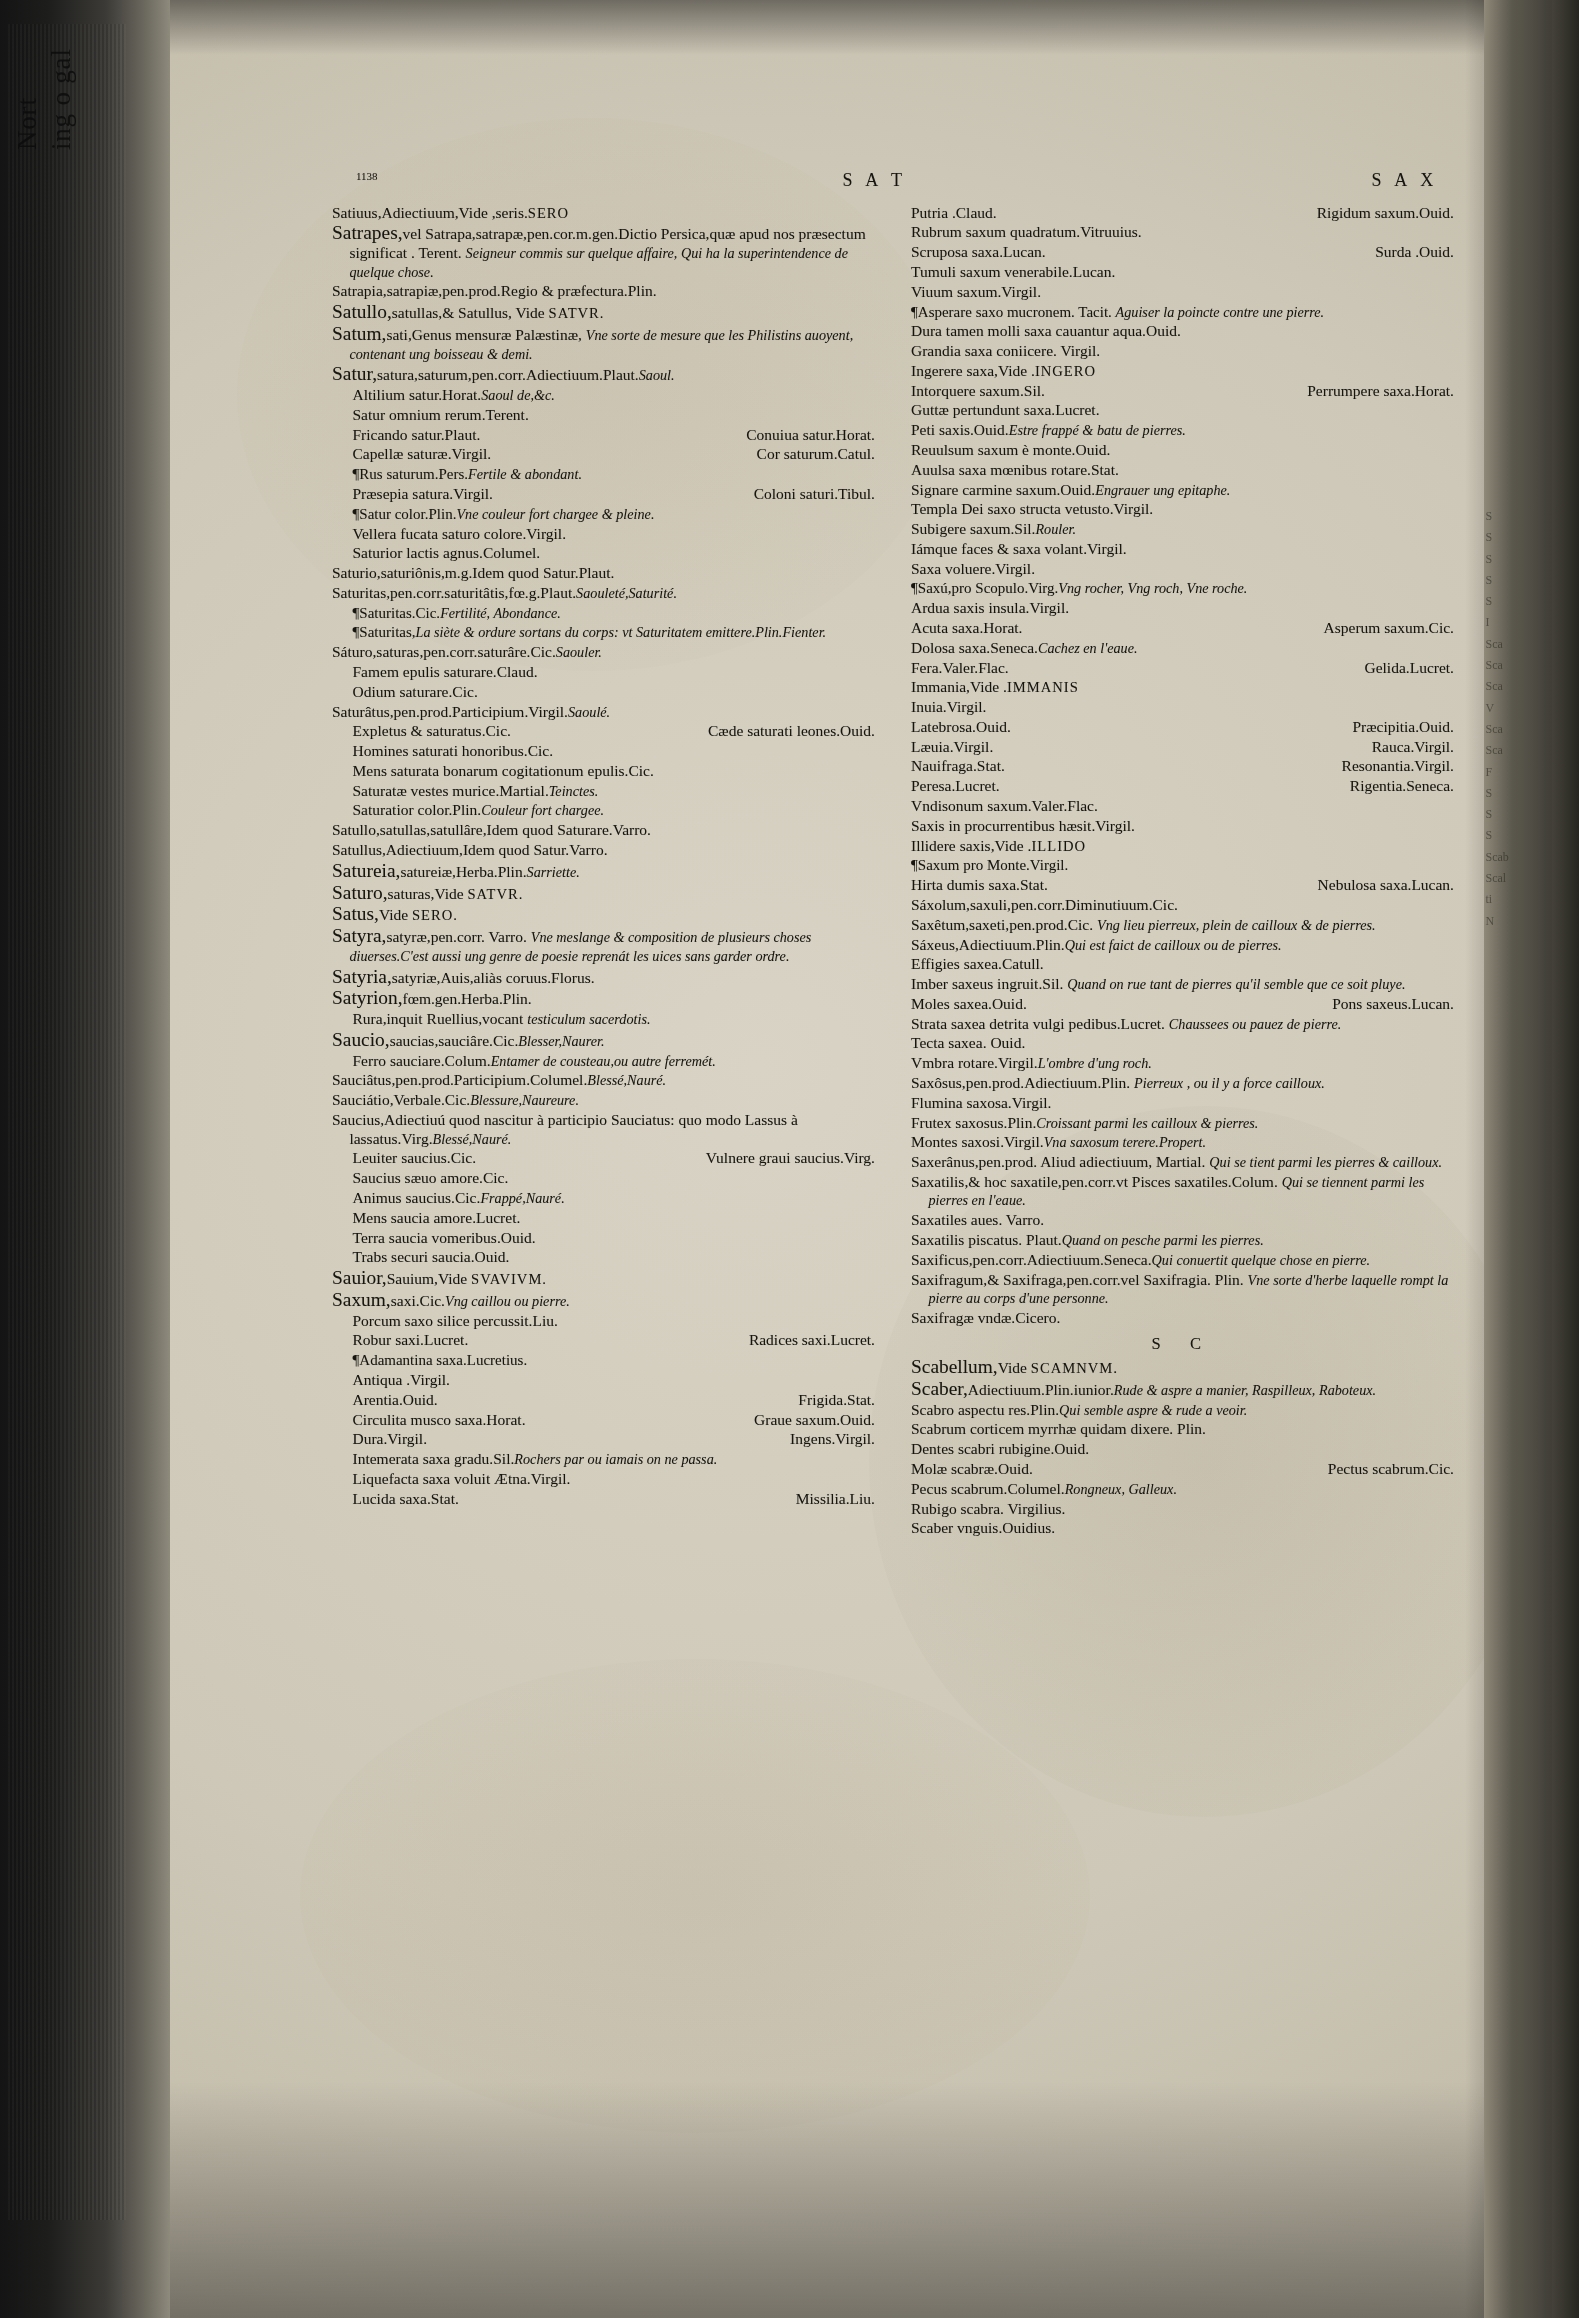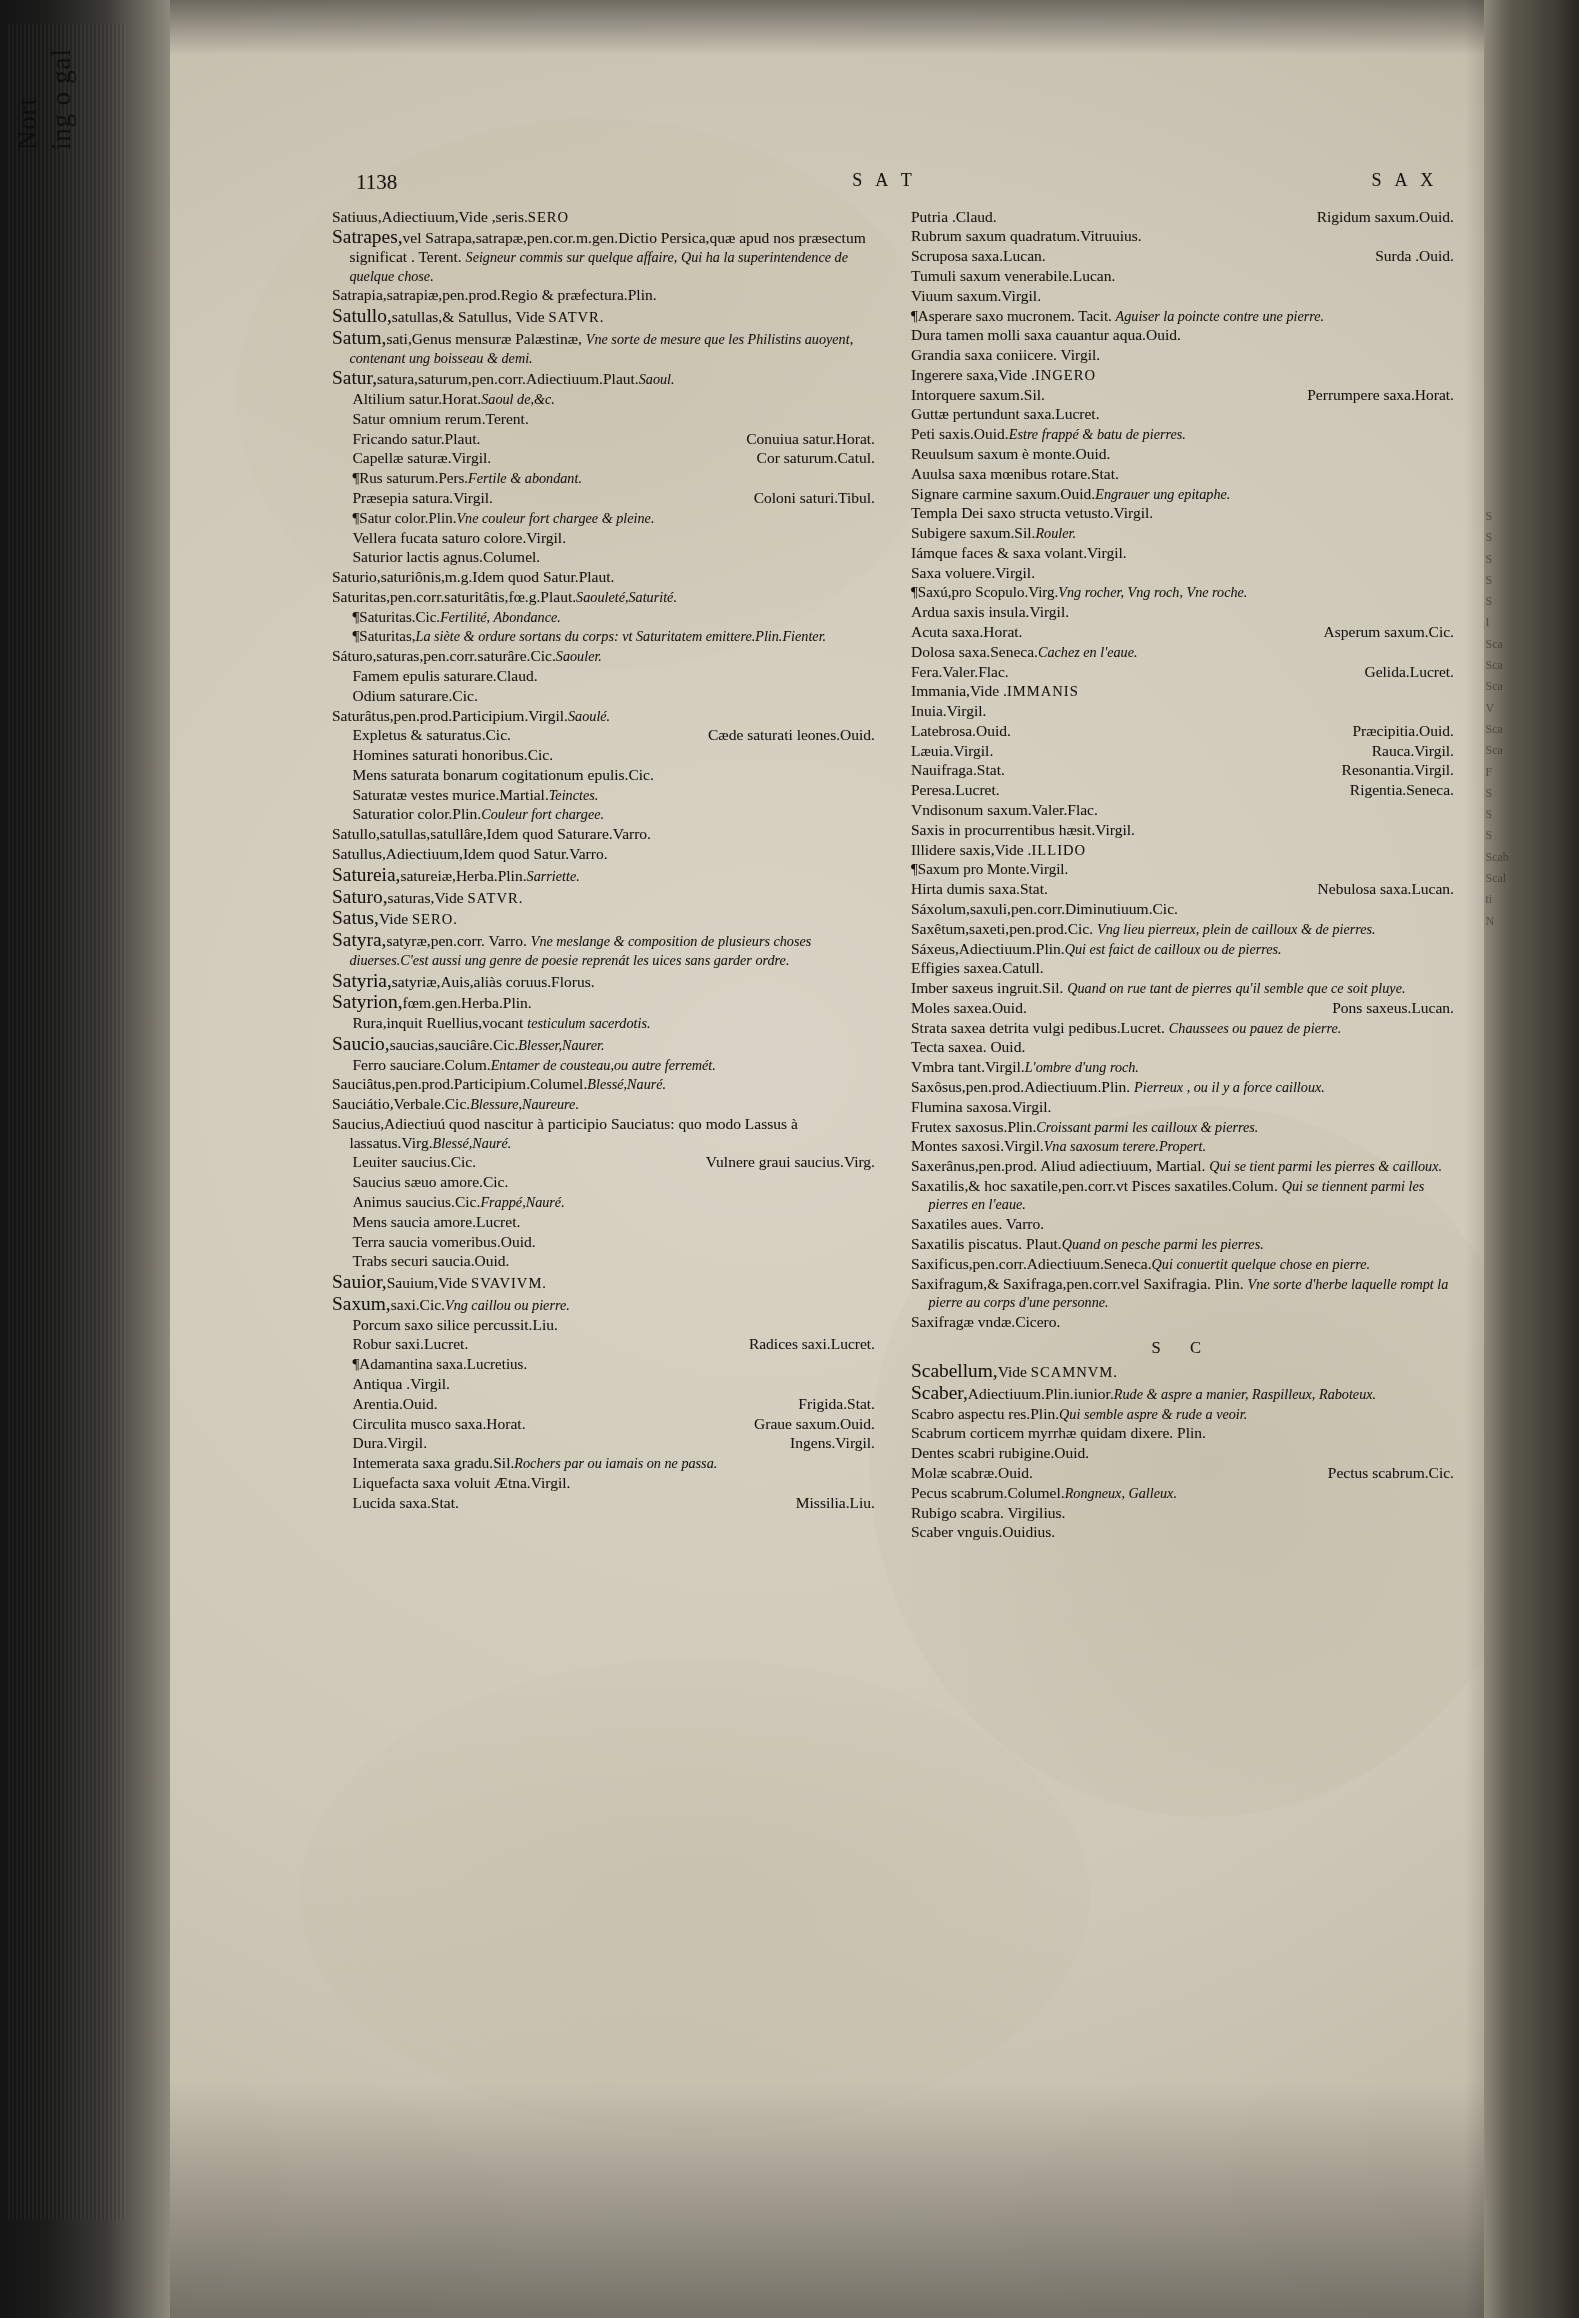--- a/index.html
+++ b/index.html
@@ -109,21 +109,21 @@
     color: #16150f;
   }
   .folio {
     display: flex;
     justify-content: space-between;
     font-size: 18px;
     letter-spacing: 1.6px;
     padding: 0 16px 0 24px;
     margin-bottom: 12.6px;
   }
-  .folio .num { font-size: 21px; letter-spacing: 0; }
+  .folio .num { font-size: 11px; letter-spacing: 0; }
   .folio .rh { letter-spacing: 4.7px; }
   .cols {
     display: flex;
     gap: 36px;
   }
   .col { width: 545px; }
   .col.right { width: 545px; }
 
   .entry {
     font-size: 15.5px;
@@ -365,21 +365,21 @@
           <div class="entry"><span class="">Saxêtum,saxeti,pen.prod.Cic. </span><span class="fr">Vng lieu pierreux, plein de cailloux &amp; de pierres.</span></div>
           <div class="entry"><span class="">Sáxeus,Adiectiuum.Plin.</span><span class="fr">Qui est faict de cailloux ou de pierres.</span></div>
           <div class="entry"><span class="">Effigies saxea.Catull.</span></div>
           <div class="entry"><span class="">Imber saxeus ingruit.Sil. </span><span class="fr">Quand on rue tant de pierres qu'il semble que ce soit pluye.</span></div>
           <div class="entry two">
             <span>Moles saxea.Ouid.</span>
             <span>Pons saxeus.Lucan.</span>
           </div>
           <div class="entry"><span class="">Strata saxea detrita vulgi pedibus.Lucret. </span><span class="fr">Chaussees ou pauez de pierre.</span></div>
           <div class="entry"><span class="">Tecta saxea. Ouid.</span></div>
-          <div class="entry"><span class="">Vmbra tant.Virgil.</span><span class="fr">L'ombre d'ung roch.</span></div>
+          <div class="entry"><span class="">Vmbra rotare.Virgil.</span><span class="fr">L'ombre d'ung roch.</span></div>
           <div class="entry"><span class="">Saxôsus,pen.prod.Adiectiuum.Plin. </span><span class="fr">Pierreux , ou il y a force cailloux.</span></div>
           <div class="entry"><span class="">Flumina saxosa.Virgil.</span></div>
           <div class="entry"><span class="">Frutex saxosus.Plin.</span><span class="fr">Croissant parmi les cailloux &amp; pierres.</span></div>
           <div class="entry"><span class="">Montes saxosi.Virgil.</span><span class="fr">Vna saxosum terere.Propert.</span></div>
           <div class="entry"><span class="">Saxerânus,pen.prod. Aliud adiectiuum, Martial. </span><span class="fr">Qui se tient parmi les pierres &amp; cailloux.</span></div>
           <div class="entry"><span class="">Saxatilis,&amp; hoc saxatile,pen.corr.vt Pisces saxatiles.Colum. </span><span class="fr">Qui se tiennent parmi les pierres en l'eaue.</span></div>
           <div class="entry"><span class="">Saxatiles aues. Varro.</span></div>
           <div class="entry"><span class="">Saxatilis piscatus. Plaut.</span><span class="fr">Quand on pesche parmi les pierres.</span></div>
           <div class="entry"><span class="">Saxificus,pen.corr.Adiectiuum.Seneca.</span><span class="fr">Qui conuertit quelque chose en pierre.</span></div>
           <div class="entry"><span class="">Saxifragum,&amp; Saxifraga,pen.corr.vel Saxifragia. Plin. </span><span class="fr">Vne sorte d'herbe laquelle rompt la pierre au corps d'une personne.</span></div>

